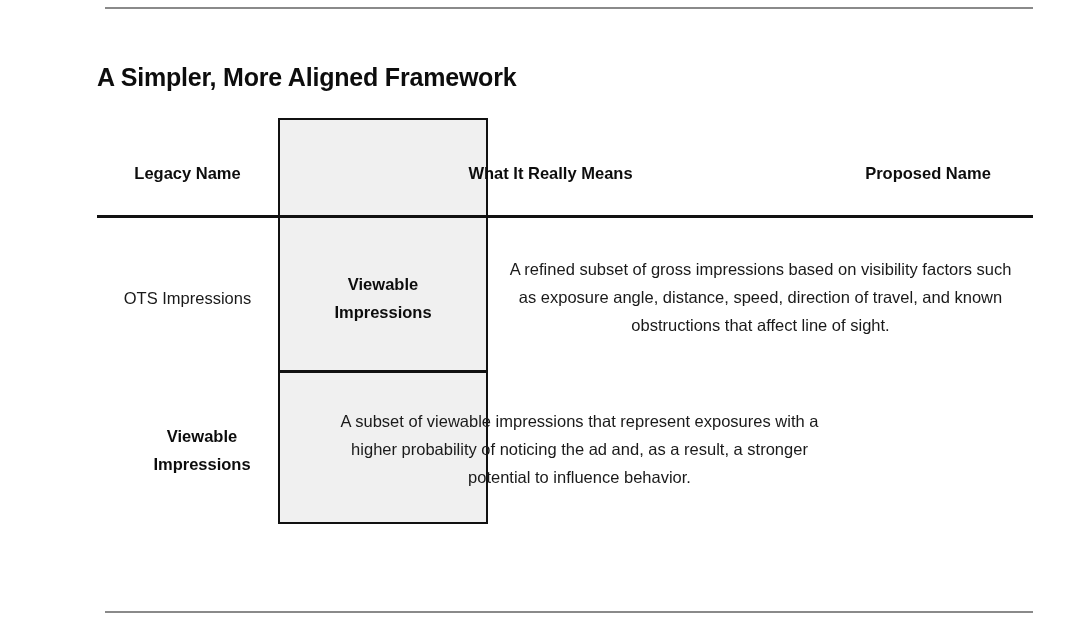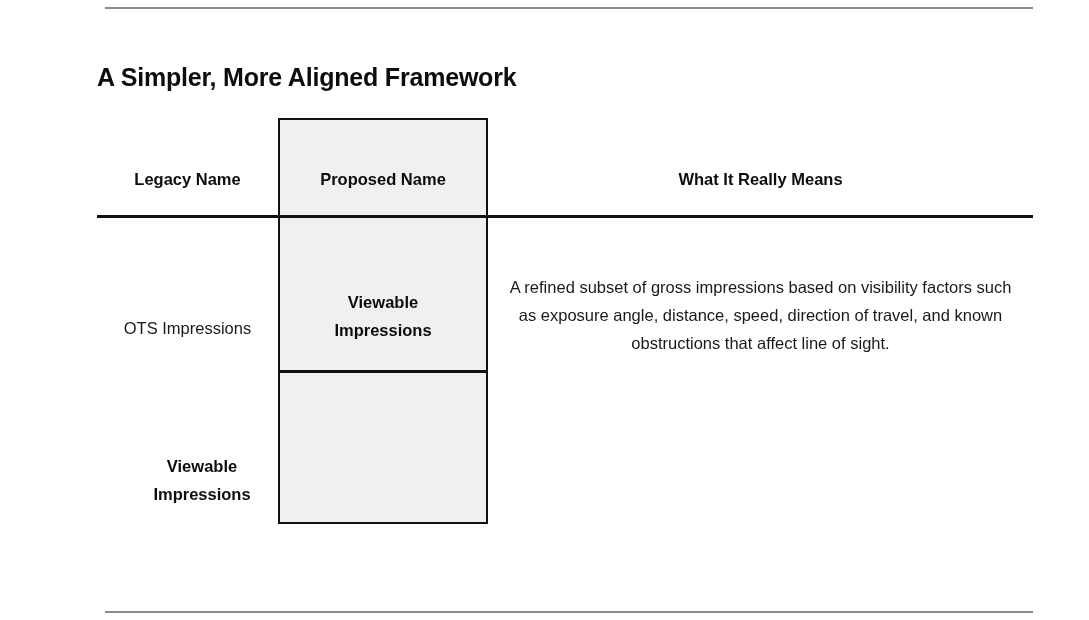--- a/index.html
+++ b/index.html
@@ -41,21 +41,21 @@
     font-weight: bold;
     letter-spacing: -0.2px;
     color: #0d0d0d;
     white-space: nowrap;
   }
 
   
   .table {
     position: absolute;
     left: 97px;
-    top: 130px;
+    top: 124px;
     width: 936px;
   }
 
   .row {
     display: flex;
     align-items: stretch;
   }
 
   .cell {
     box-sizing: border-box;
@@ -92,21 +92,20 @@
     height: 3px;
     background: #111111;
   }
 
   
   .row-body .cell { min-height: 152px; }
   .row-body .col-legacy {
     font-size: 16.5px;
     font-weight: normal;
     color: #1a1a1a;
-    margin-top: 24px;
   }
   .row-body .col-proposed {
     font-size: 16.5px;
     font-weight: bold;
     color: #0d0d0d;
     line-height: 1.72;
   }
   .row-body .col-meaning {
     font-size: 16.5px;
     font-weight: normal;
@@ -169,42 +168,43 @@
   <h1 class="page-title">A Simpler, More Aligned Framework</h1>
 
   <div class="highlight-fill-header"></div>
   <div class="highlight-box"></div>
   <div class="highlight-divider"></div>
 
   <div class="table">
 
     <div class="row row-header">
       <div class="cell col-legacy">Legacy Name</div>
+      <div class="cell col-meaning">What It Really Means</div>
       <div class="cell col-proposed">Proposed Name</div>
-      <div class="cell col-meaning">What It Really Means</div>
     </div>
 
     <div class="row row-body row-1">
       <div class="cell col-legacy">OTS Impressions</div>
       <div class="cell col-proposed">
         <div>
           <span class="stack-line">Viewable</span>
           <span class="stack-line">Impressions</span>
         </div>
       </div>
       <div class="cell col-meaning">A refined subset of gross impressions based on visibility factors such as exposure angle, distance, speed, direction of travel, and known obstructions that affect line of sight.</div>
     </div>
 
     <div class="row row-body row-2">
       <div class="cell col-proposed">
         <div>
           <span class="stack-line">Viewable</span>
           <span class="stack-line">Impressions</span>
         </div>
       </div>
+      <div class="cell col-meaning">A subset of viewable impressions that represent exposures with a higher probability of noticing the ad and, as a result, a stronger potential to influence behavior.</div>
     </div>
 
   </div>
 
   <div class="header-rule"></div>
 
 
   <div class="rule bottom"></div>
 
 </div>

